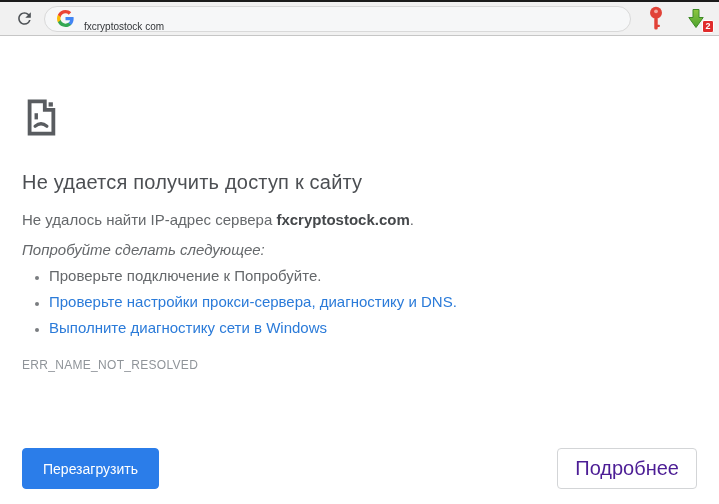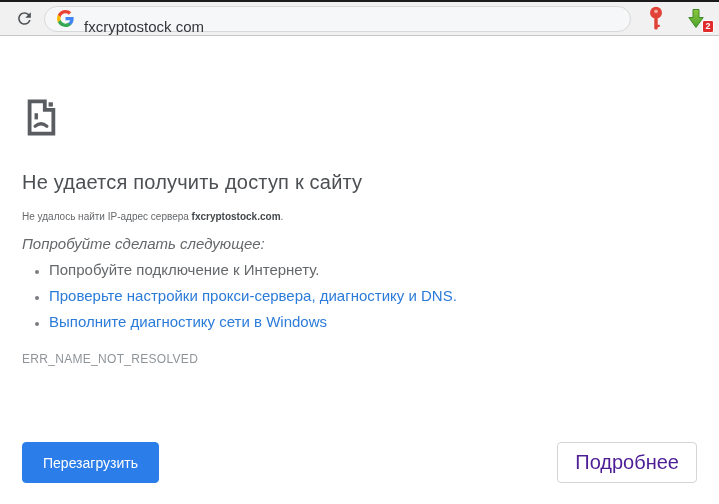--- a/index.html
+++ b/index.html
@@ -25,42 +25,42 @@
     width:24px;height:24px;border:none;background:transparent;cursor:pointer;
     display:flex;align-items:center;justify-content:center;padding:0;flex:0 0 auto;
   }
   .omnibox{
     flex:1;height:26px;margin-left:8px;border-radius:13px;
     background:#f6f7f8;border:1px solid #d9d9d9;
     display:flex;align-items:center;padding:0 12px;min-width:0;
   }
   .omnibox .g-logo{width:17px;height:17px;flex:0 0 auto;margin-right:10px;}
   .url-text{
-    font-size:15px;color:#333639;white-space:nowrap;overflow:hidden;margin-top:16px;
+    font-size:10px;color:#333639;white-space:nowrap;overflow:hidden;margin-top:16px;
   }
   .ext-btn{
     border:none;background:transparent;cursor:pointer;padding:0;
     display:flex;align-items:center;justify-content:center;flex:0 0 auto;
     position:relative;
   }
   .ext-key{margin-left:14px;width:22px;height:27px;}
   .ext-green{margin-left:16px;width:26px;height:27px;}
   .ext-badge{
     position:absolute;right:-5px;bottom:-1px;
     background:var(--badge-red);color:#fff;font-size:9px;line-height:11px;
     min-width:12px;text-align:center;border-radius:2px;padding:0 2px;
     font-weight:bold;border:1px solid #fff;
   }
   
   .error-page{padding:0 22px 0 22px;}
   .sad-icon{margin-top:58px;display:block;}
   .error-title{
     margin-top:26px;font-size:20px;font-weight:400;color:#4c4f53;letter-spacing:.2px;
   }
-  .error-msg{margin-top:17px;font-size:10px;color:#65686b;}
+  .error-msg{margin-top:17px;font-size:15px;color:#65686b;}
   .error-msg b{color:#45484b;}
   .sugg-heading{margin-top:13px;font-size:15px;color:#65686b;font-style:italic;}
   .sugg-list{margin-top:7px;padding-left:27px;list-style:disc;}
   .sugg-list li{font-size:15px;color:#65686b;margin-top:9px;}
   .sugg-list li::marker{color:#7a7d80;font-size:12px;}
   .sugg-list li.link{color:var(--link-blue);cursor:pointer;}
   .error-code{
     margin-top:22px;font-size:12px;color:#8f9499;letter-spacing:.3px;
   }
   .btn-row{
@@ -144,21 +144,21 @@
       </svg>
     </span>
 
     <h1 class="error-title">Не удается получить доступ к сайту</h1>
 
     <p class="error-msg"><span>Не удалось найти IP-адрес сервера </span><b>fxcryptostock.com</b><span>.</span></p>
 
     <p class="sugg-heading">Попробуйте сделать следующее:</p>
 
     <ul class="sugg-list">
-      <li>Попробуйте подключение к Интернету.</li>
+      <li>Проверьте подключение к Попробуйте.</li>
       <li class="link">Проверьте настройки прокси-сервера, диагностику и DNS.</li>
       <li class="link">Выполните диагностику сети в Windows</li>
     </ul>
 
     <div class="error-code">ERR_NAME_NOT_RESOLVED</div>
 
     <div class="btn-row">
       <button class="btn-primary">Перезагрузить</button>
       <button class="btn-secondary">Подробнее</button>
     </div>

